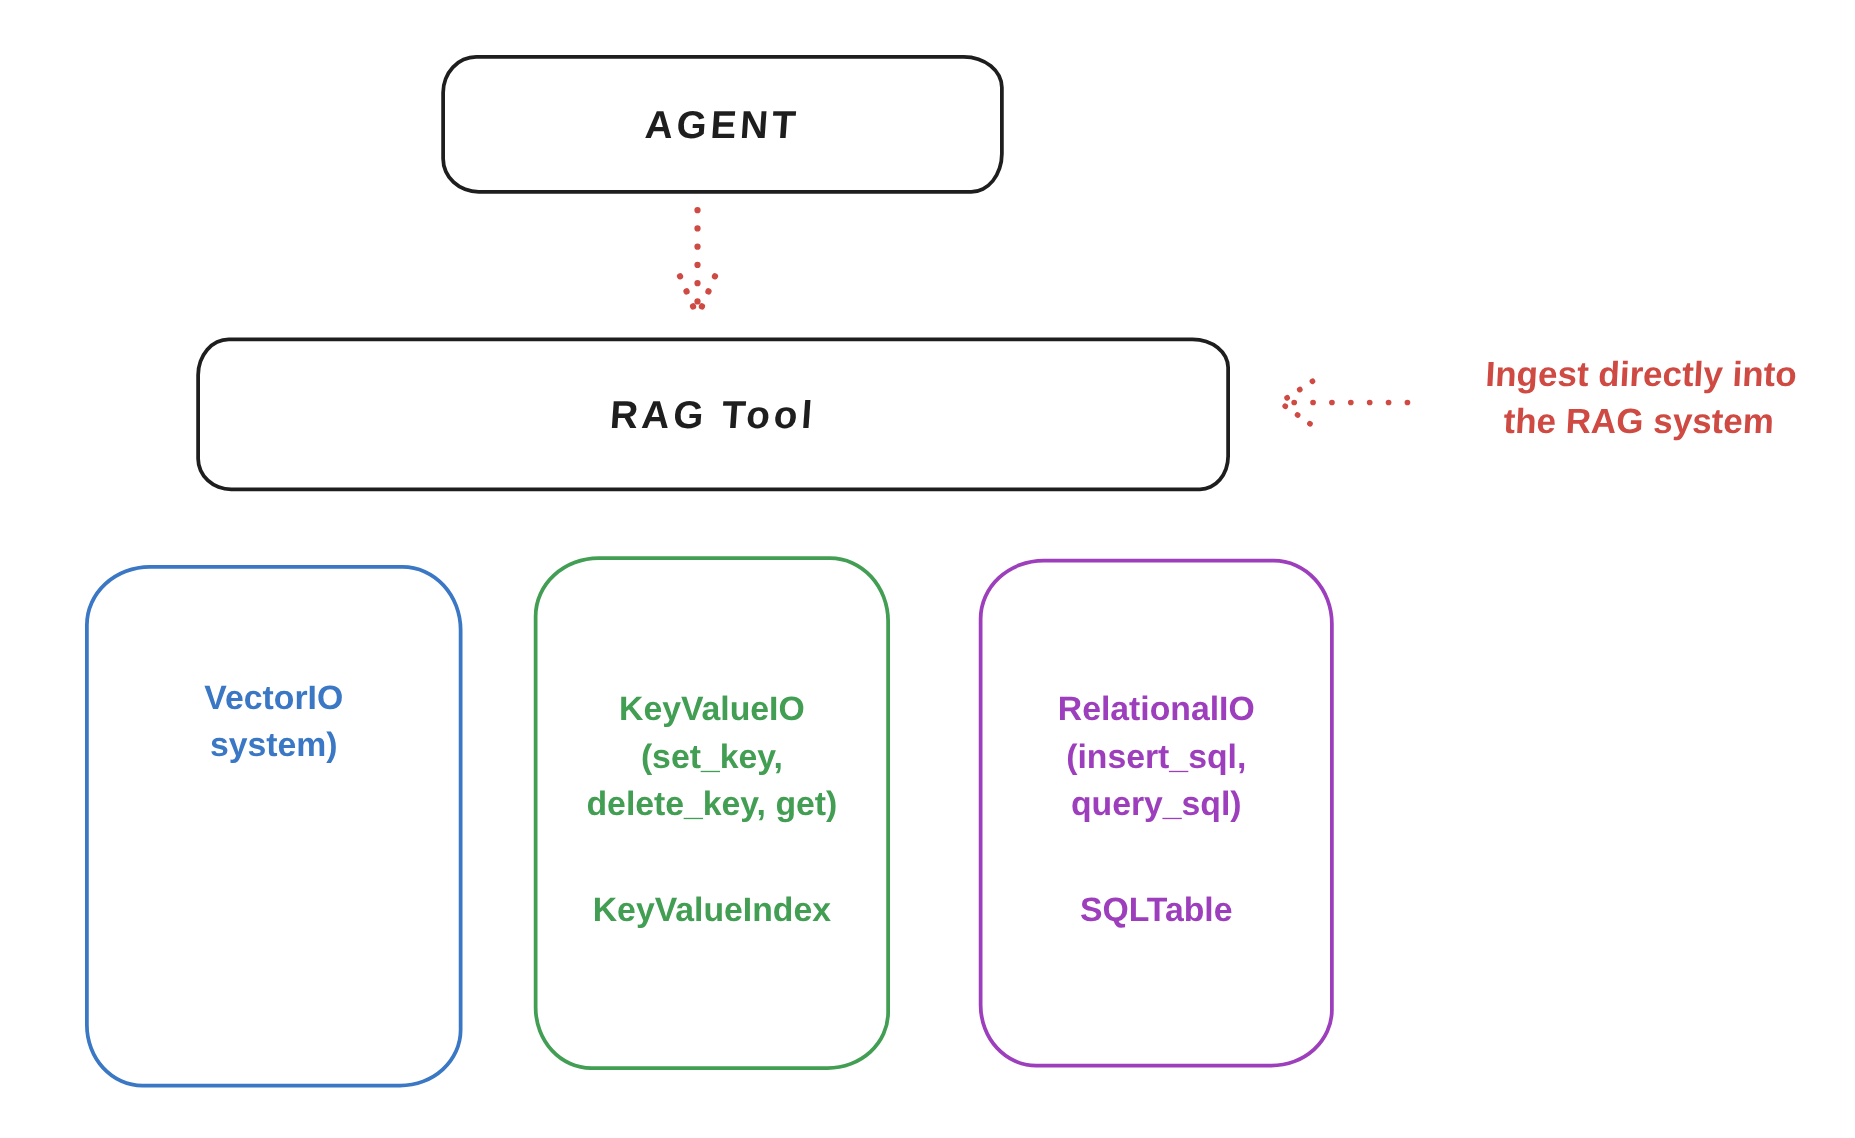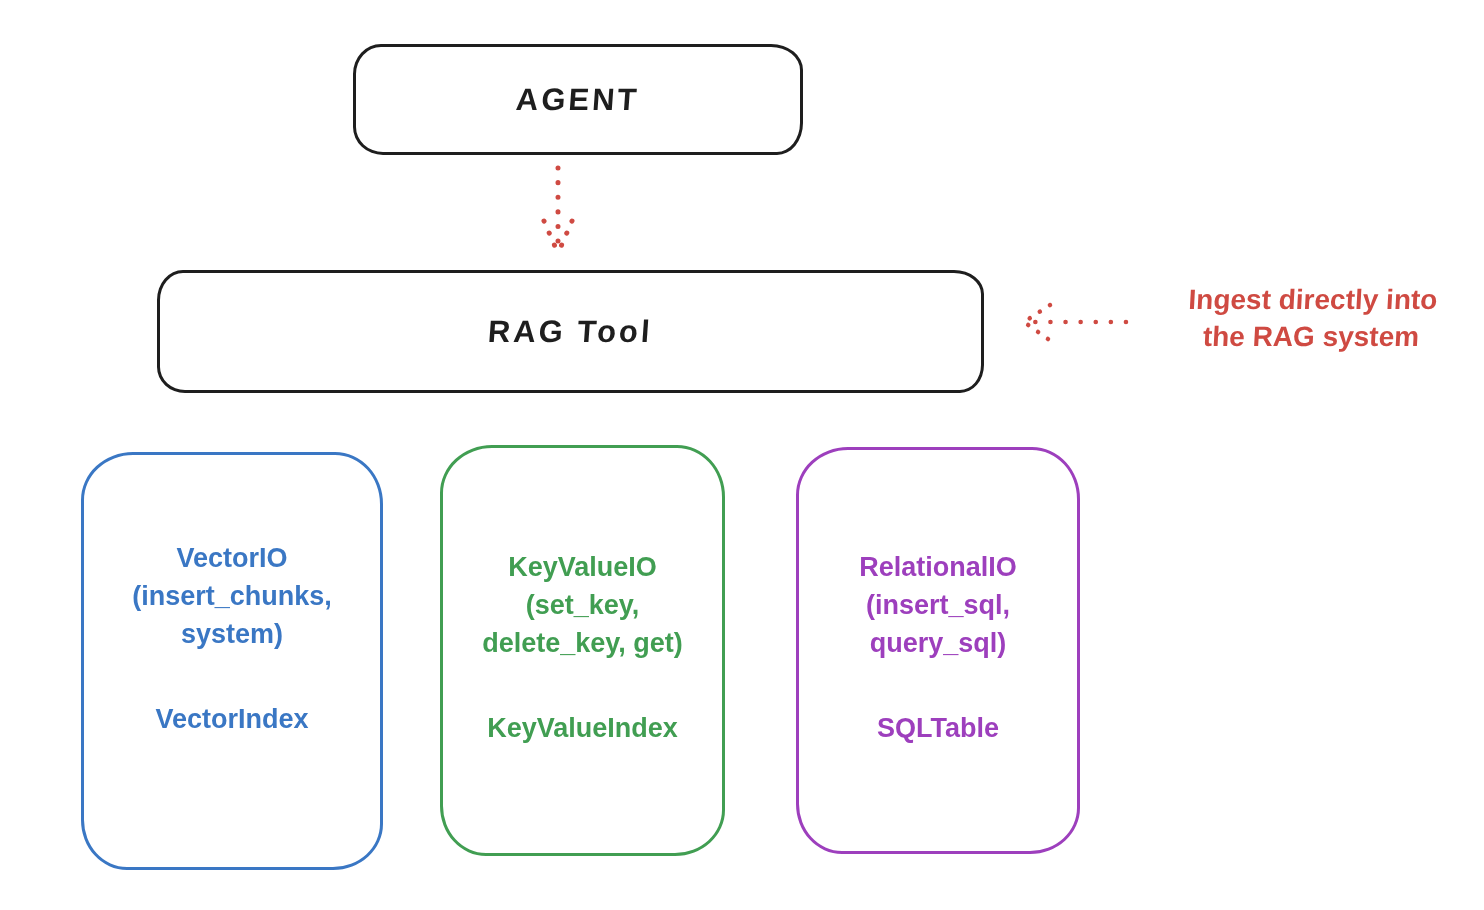--- a/index.html
+++ b/index.html
@@ -47,21 +47,20 @@
     box-sizing: border-box;
     background: #ffffff;
     border: 3px solid;
     border-radius: 52px 48px 50px 46px / 48px 52px 46px 50px;
     display: flex;
     flex-direction: column;
     text-align: center;
     font-size: 27px;
     font-weight: bold;
     line-height: 38px;
-    margin-left: 13px;
   }
   .module-vector     { left: 68px;  top: 452px; width: 302px; height: 418px; padding-top: 84px; }
   .module-keyvalue   { left: 427px; top: 445px; width: 285px; height: 411px; padding-top: 100px; }
   .module-relational { left: 783px; top: 447px; width: 284px; height: 407px; padding-top: 98px; }
   .module-line { white-space: nowrap; }
   .index-label { margin-top: 47px; white-space: nowrap; }
   
   .arrow-svg { position: absolute; }
   .arrow-down { left: 520px; top: 158px; }
   .arrow-left { left: 1008px; top: 294px; }
@@ -105,23 +104,21 @@
     </g>
   </svg>
 
   <div class="annotation" style="color: rgb(207, 74, 66);">
     <div>Ingest directly into</div>
     <div>the RAG system</div>
   </div>
 
   <div class="module-box module-vector" style="border-color: rgb(58, 119, 196); color: rgb(58, 119, 196);">
     <div class="module-line">VectorIO</div>
-    <div class="module-line">(insert_chunks,</div>
     <div class="module-line">system)</div>
-    <div class="module-line index-label">VectorIndex</div>
   </div>
 
   <div class="module-box module-keyvalue" style="border-color: rgb(65, 158, 82); color: rgb(65, 158, 82);">
     <div class="module-line">KeyValueIO</div>
     <div class="module-line">(set_key,</div>
     <div class="module-line">delete_key, get)</div>
     <div class="module-line index-label">KeyValueIndex</div>
   </div>
 
   <div class="module-box module-relational" style="border-color: rgb(157, 63, 189); color: rgb(157, 63, 189);">

